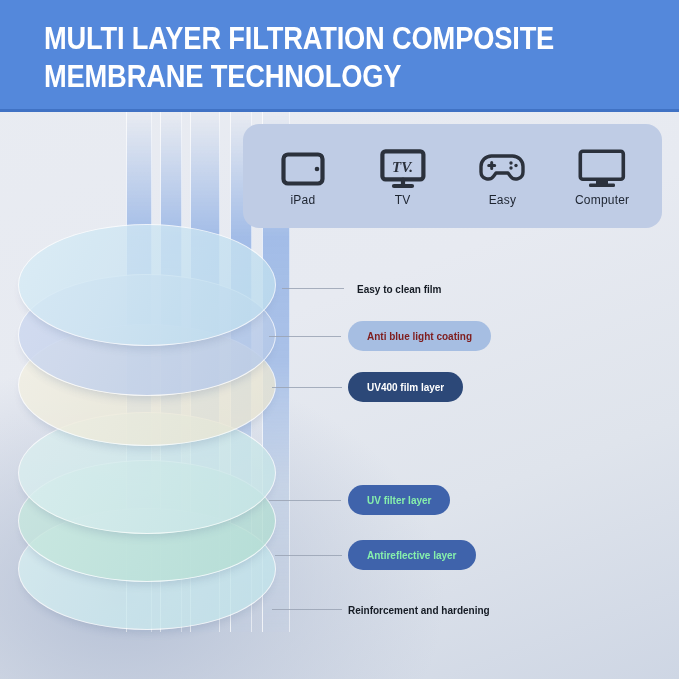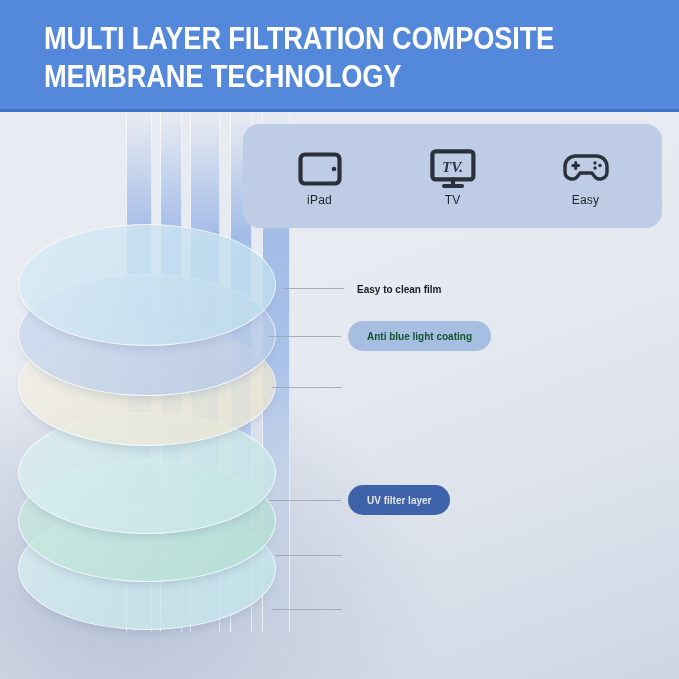--- a/index.html
+++ b/index.html
@@ -140,30 +140,30 @@
     font-weight:600;
     padding:0;
   }
   .layer-label.pill {
     border-radius:16px;
     padding:0 19px;
     font-weight:bold;
   }
   .pill-light {
     background:#a6bee2;
-    color:#14532d;
+    color:#7f1d1d;
     font-weight:600;
   }
   .pill-dark {
     background:#2c4878;
     color:#ffffff;
   }
   .pill-mid {
     background:#3f63ab;
-    color:#e5e5e5;
+    color:#86efac;
   }
 </style>
 </head>
 <body>
 
 <div id="page">
 
   <div id="header">
     <div id="header-title">MULTI LAYER FILTRATION COMPOSITE
 MEMBRANE TECHNOLOGY</div>
@@ -217,31 +217,44 @@
                    A7 7 0 0 1 3 20 V14.5 A10.5 10.5 0 0 1 13.5 4 Z" stroke="#2b313c" stroke-width="3.4" fill="none" stroke-linejoin="round"></path>
           <path d="M13.7 10.5 v6 M10.7 13.5 h6" stroke="#2b313c" stroke-width="3" stroke-linecap="round"></path>
           <circle cx="33" cy="11" r="1.7" fill="#2b313c"></circle>
           <circle cx="38" cy="13.5" r="1.7" fill="#2b313c"></circle>
           <circle cx="33" cy="16" r="1.7" fill="#2b313c"></circle>
         </svg>
       </div>
       <div class="device-label">Easy</div>
     </div>
 
+    <div class="device">
+      <div class="device-glyph">
+        <svg width="48" height="40" viewBox="0 0 48 40" fill="none">
+          <rect x="2.3" y="2.3" width="43" height="28" rx="2.6" stroke="#2b313c" stroke-width="3.6"></rect>
+          <rect x="18" y="30" width="12" height="5" fill="#2b313c"></rect>
+          <rect x="11" y="34.4" width="26" height="3.7" rx="1.4" fill="#2b313c"></rect>
+        </svg>
+      </div>
+      <div class="device-label">Computer</div>
+    </div>
   </div>
 
   <div class="connector" style="left:282px; top:288px; width:62px;"></div>
   <div class="connector" style="left:269px; top:336px; width:72px;"></div>
   <div class="connector" style="left:272px; top:387px; width:70px;"></div>
   <div class="connector" style="left:269px; top:500px; width:72px;"></div>
   <div class="connector" style="left:275px; top:555px; width:67px;"></div>
   <div class="connector" style="left:272px; top:609px; width:70px;"></div>
 
   <div class="layer-label plain" style="left:357px; top:274px;">Easy to clean film</div>
 
   <div class="layer-label pill pill-light" style="left:348px; top:321px;">Anti blue light coating</div>
 
+  <div class="layer-label pill pill-dark" style="left:348px; top:372px;">UV400 film layer</div>
 
   <div class="layer-label pill pill-mid" style="left:348px; top:485px;">UV filter layer</div>
 
-
+  <div class="layer-label pill pill-mid" style="left:348px; top:540px;">Antireflective layer</div>
+
+  <div class="layer-label plain" style="left:348px; top:595px;">Reinforcement and hardening</div>
 
 </div>
 
 </body></html>

